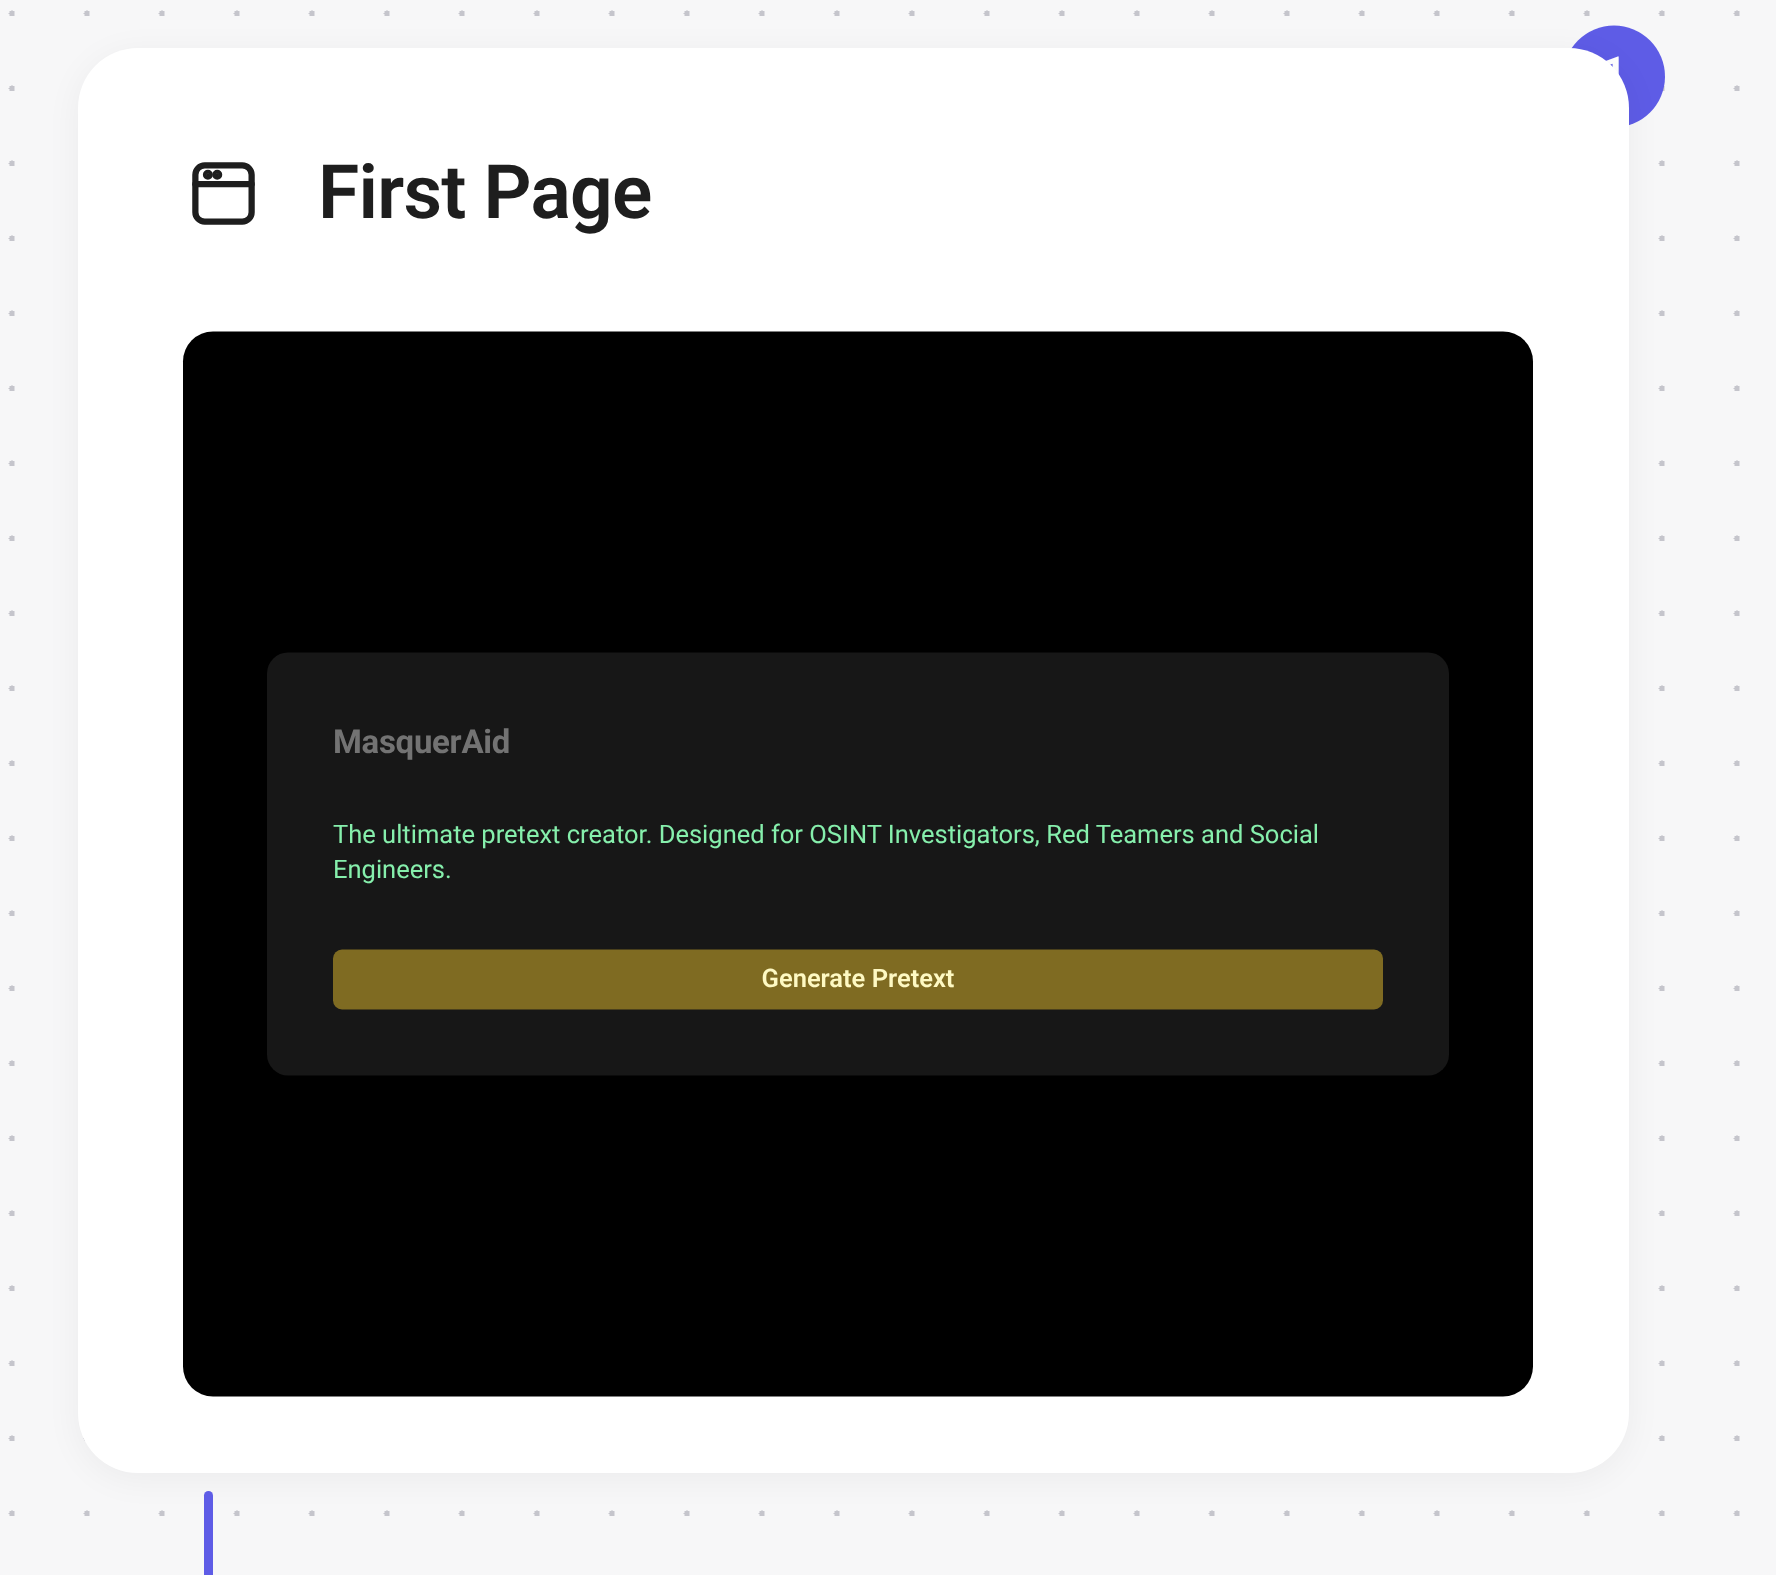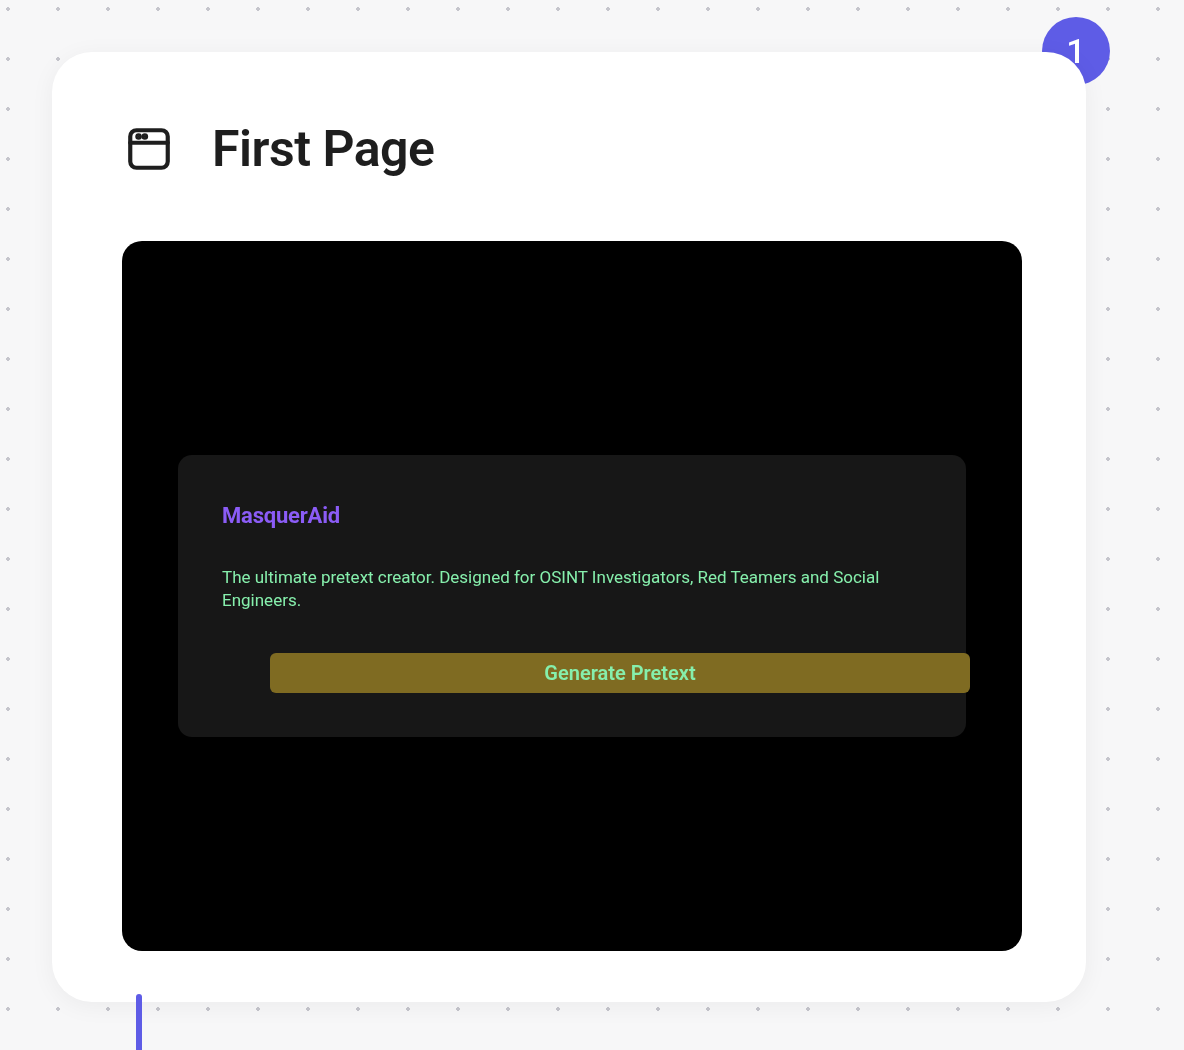--- a/index.html
+++ b/index.html
@@ -20,21 +20,21 @@
       top: 0;
       left: 0;
       width: 100%;
       height: 100%;
       background-image: radial-gradient(circle, #c5c5cc 2px, transparent 2px);
       background-size: 50px 50px;
       background-position: 33px 34px;
     }
     .card {
       position: absolute;
-      top: 52px;
+      top: 32px;
       left: 52px;
       width: 1034px;
       height: 950px;
       background: #ffffff;
       border-radius: 40px;
       box-shadow: 0 4px 24px rgba(0,0,0,0.05);
       padding: 68px 70px 60px 70px;
     }
     .card-header {
       display: flex;
@@ -83,45 +83,44 @@
       justify-content: center;
       padding: 56px;
     }
     .inner-card {
       width: 796px;
       background: #171717;
       border-radius: 14px;
       padding: 48px 44px 44px 44px;
     }
     .inner-title {
-      color: #8b5cf6;
+      color: #737373;
       font-size: 22px;
       font-weight: 700;
       letter-spacing: -0.2px;
     }
     .inner-description {
       margin-top: 38px;
       color: #86efac;
       font-size: 17px;
       line-height: 1.35;
       font-weight: 400;
     }
     .generate-button {
       margin-top: 42px;
       width: 100%;
       height: 40px;
       background: #7f6b22;
       border: none;
       border-radius: 6px;
-      color: #86efac;
-      font-size: 20px;
+      color: #fef9c3;
+      font-size: 17px;
       font-weight: 600;
       cursor: pointer;
       font-family: inherit;
-      margin-left: 48px;
     }
     .timeline-stub {
       position: absolute;
       left: 136px;
       top: 994px;
       width: 6px;
       height: 60px;
       background: #5e5ce6;
       border-radius: 3px;
     }

